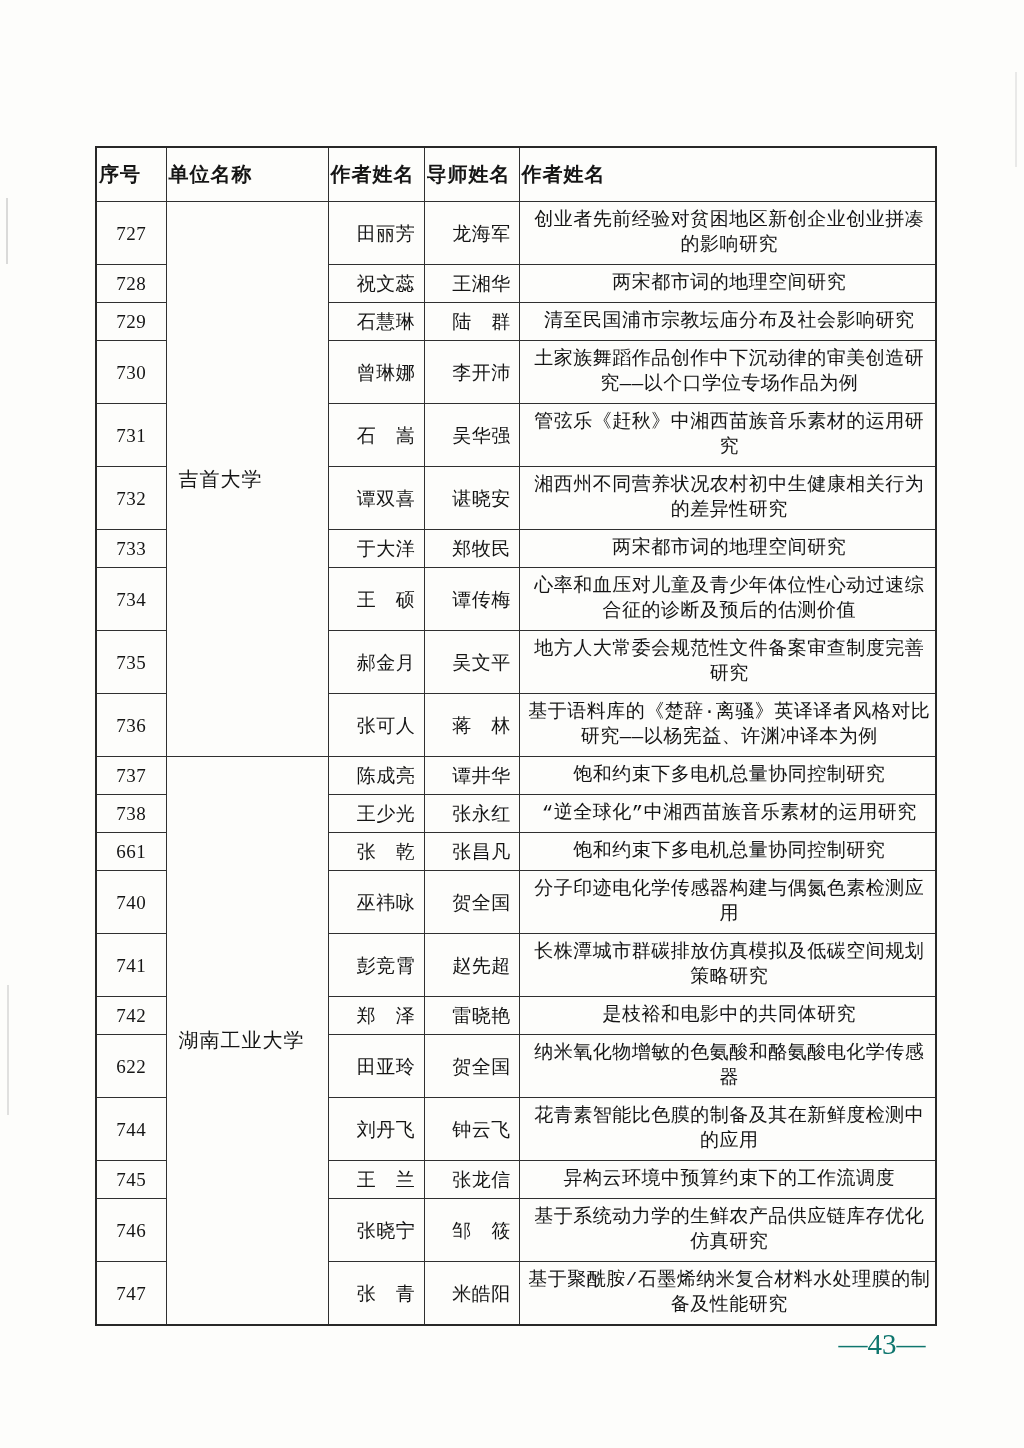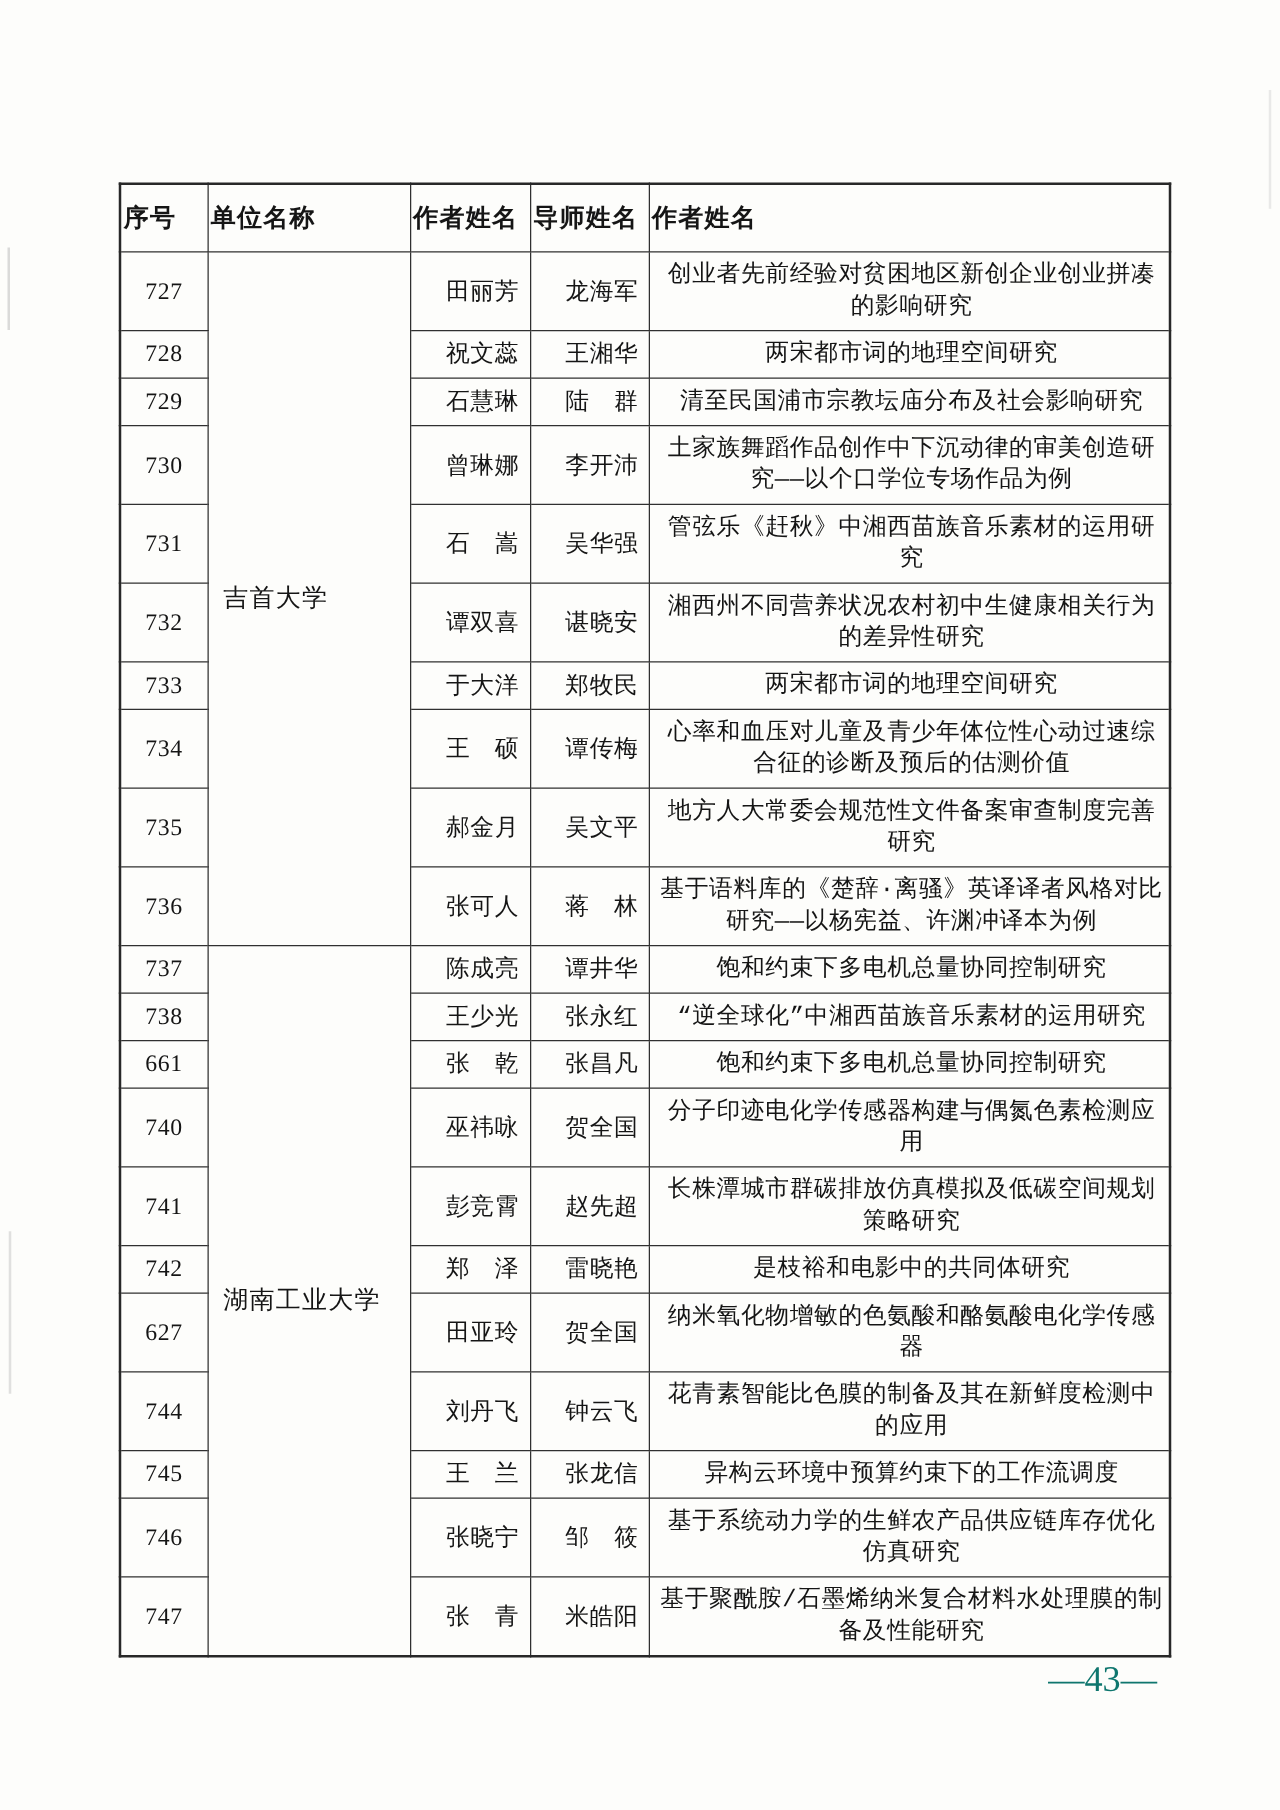--- a/index.html
+++ b/index.html
@@ -196,21 +196,21 @@
           <td class="c-name">赵先超</td>
           <td class="c-title">长株潭城市群碳排放仿真模拟及低碳空间规划策略研究</td>
         </tr>
         <tr>
           <td class="c-serial">742</td>
           <td class="c-name">郑　泽</td>
           <td class="c-name">雷晓艳</td>
           <td class="c-title">是枝裕和电影中的共同体研究</td>
         </tr>
         <tr>
-          <td class="c-serial">627</td>
+          <td class="c-serial">622</td>
           <td class="c-name">田亚玲</td>
           <td class="c-name">贺全国</td>
           <td class="c-title">纳米氧化物增敏的色氨酸和酪氨酸电化学传感器</td>
         </tr>
         <tr>
           <td class="c-serial">744</td>
           <td class="c-name">刘丹飞</td>
           <td class="c-name">钟云飞</td>
           <td class="c-title">花青素智能比色膜的制备及其在新鲜度检测中的应用</td>
         </tr>

